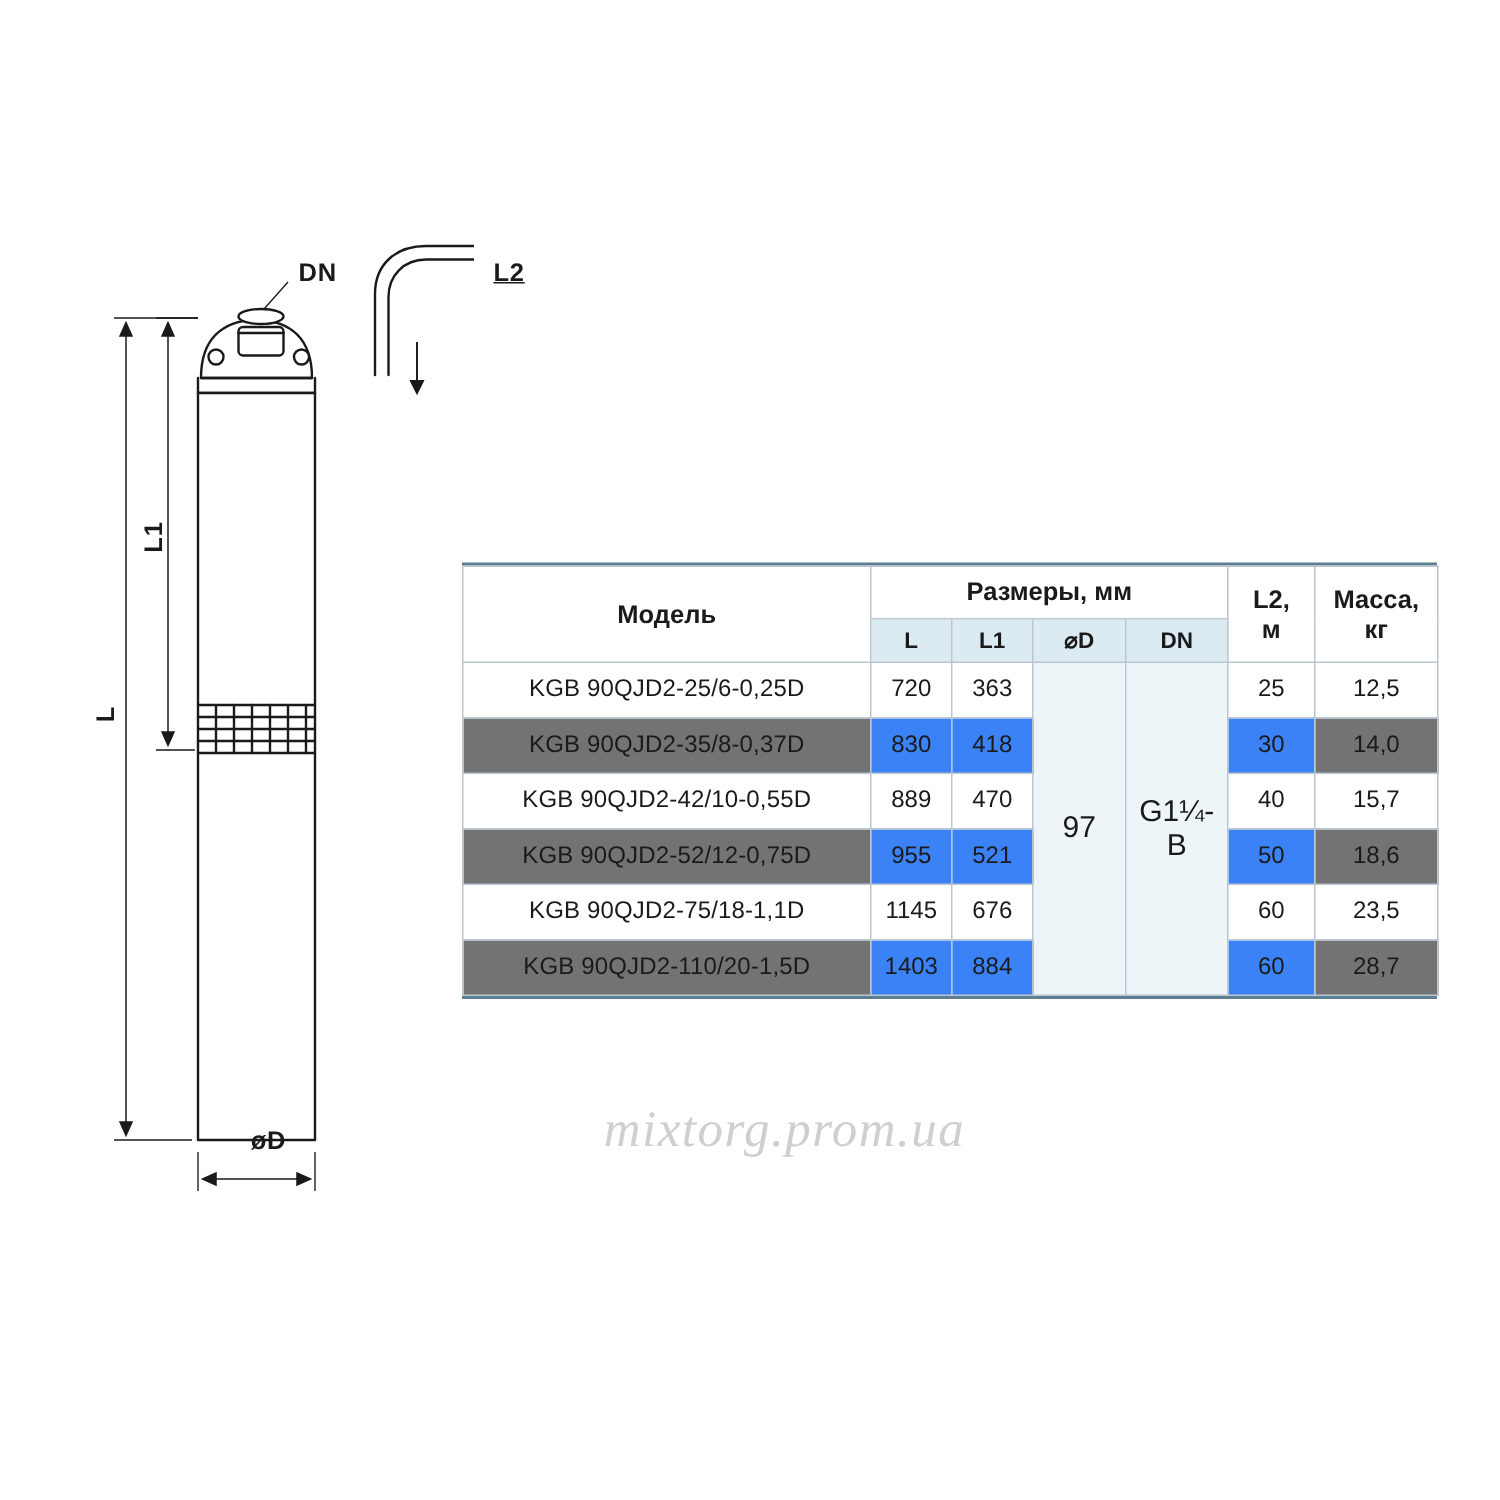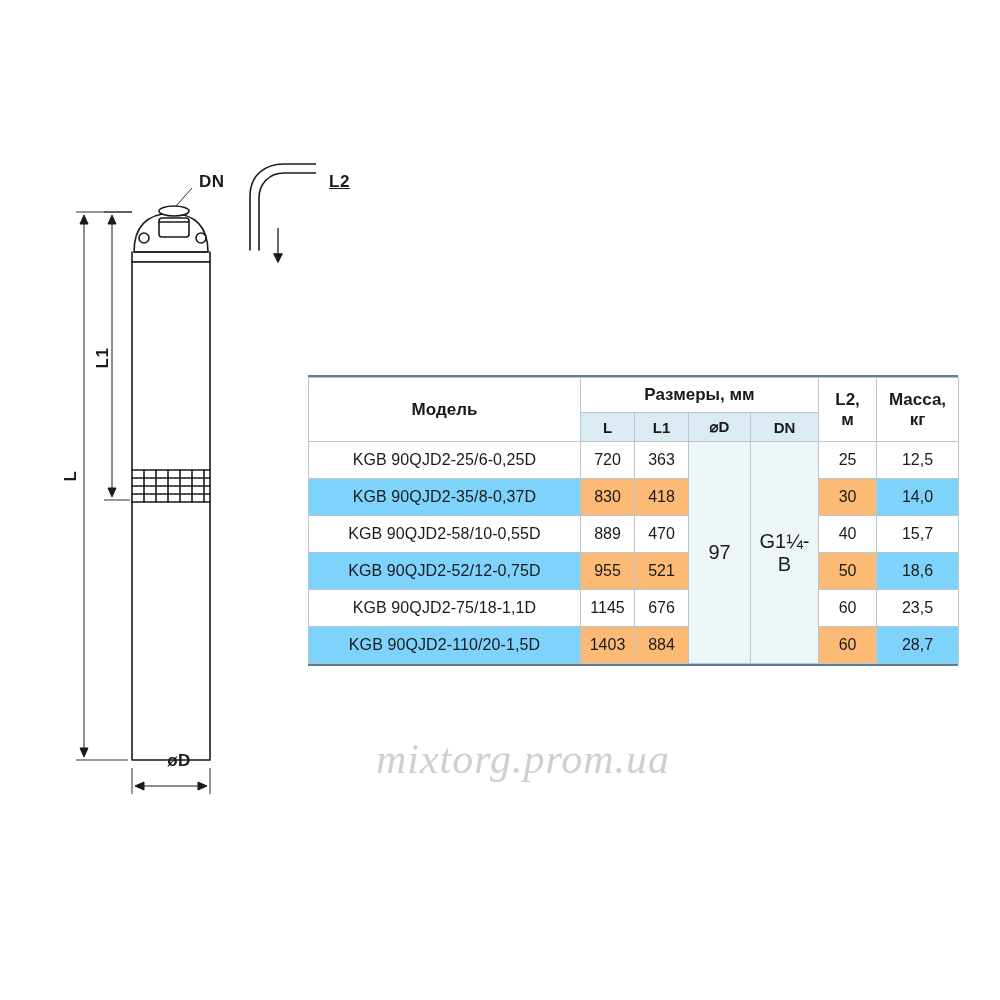--- a/index.html
+++ b/index.html
@@ -82,46 +82,46 @@
 
   table.spec tbody td {
     font-size: 16px;
     padding: 9px 2px;
     background: #ffffff;
   }
   table.spec tbody td.model {
     font-size: 16px;
     letter-spacing: 0.1px;
   }
-  table.spec tbody tr.alt td { background: #7dd3fc; }
+  table.spec tbody tr.alt td { background: #737373; }
   table.spec tbody td.tint { background: #dceaf2; }
   table.spec tbody td.merged {
     background: #eef5f9;
     font-size: 20px;
   }
-  table.spec tbody tr.alt td.tint { background: #fdba74; }
+  table.spec tbody tr.alt td.tint { background: #3b82f6; }
 
   
   #table-wrap .rule-top,
   #table-wrap .rule-bottom {
     width: 650px; height: 2px; background: #5e7f92;
   }
   #table-wrap .rule-top { margin-bottom: 0; }
   #table-wrap .rule-bottom { margin-top: 0; }
 
   
   #watermark {
     position: absolute;
     left: 272px;
     top: 735px;
     width: 470px;
     text-align: center;
     font-family: "Liberation Serif", serif;
     font-style: italic;
-    font-size: 42px;
+    font-size: 34px;
     color: #cfcfcf;
     letter-spacing: 1px;
     user-select: none;
   }
 </style>
 </head>
 <body>
 
 <div id="page">
 
@@ -267,21 +267,21 @@
           <td>12,5</td>
         </tr>
         <tr class="alt">
           <td class="model">KGB 90QJD2-35/8-0,37D</td>
           <td class="tint">830</td>
           <td class="tint">418</td>
           <td class="tint">30</td>
           <td>14,0</td>
         </tr>
         <tr>
-          <td class="model">KGB 90QJD2-58/10-0,55D</td>
+          <td class="model">KGB 90QJD2-42/10-0,55D</td>
           <td>889</td>
           <td>470</td>
           <td>40</td>
           <td>15,7</td>
         </tr>
         <tr class="alt">
           <td class="model">KGB 90QJD2-52/12-0,75D</td>
           <td class="tint">955</td>
           <td class="tint">521</td>
           <td class="tint">50</td>

